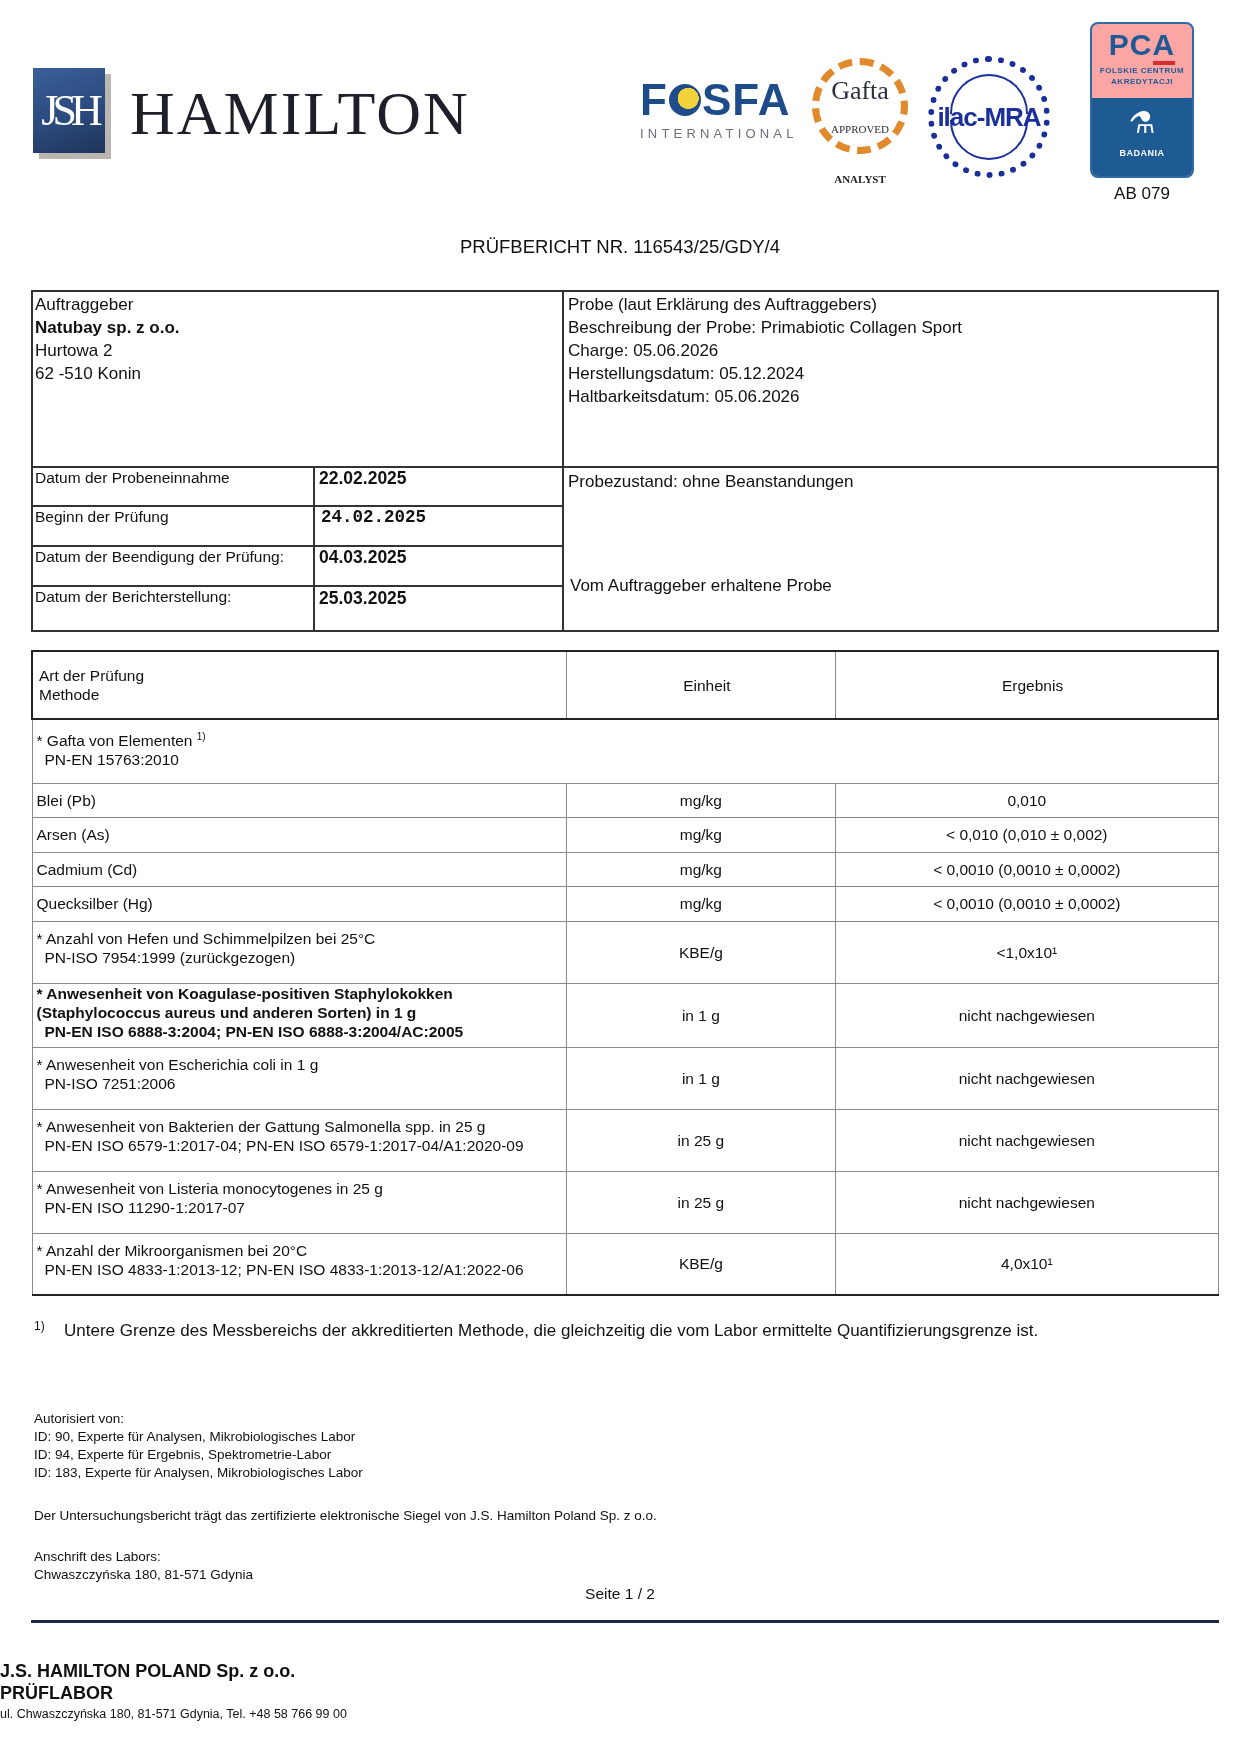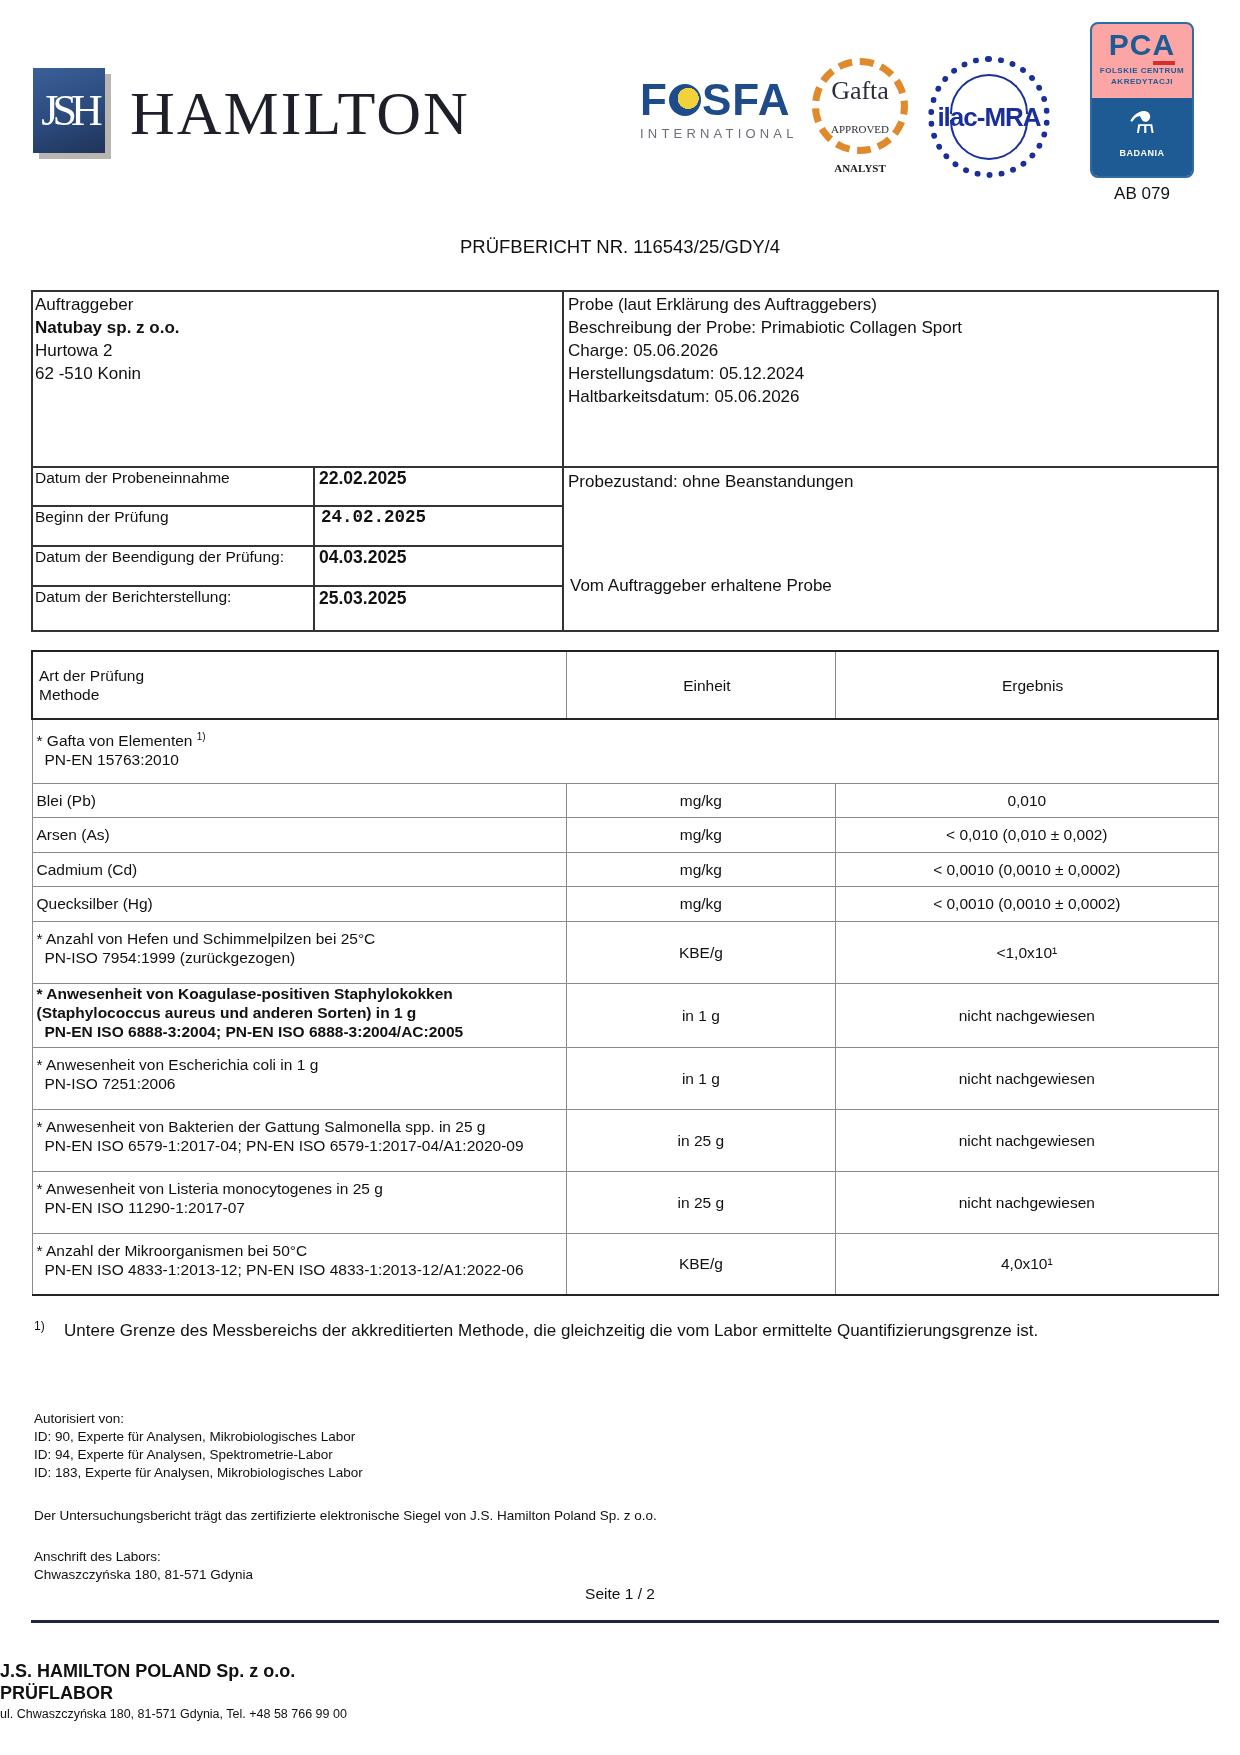--- a/index.html
+++ b/index.html
@@ -22,21 +22,21 @@
                 color: #1e4b8a; letter-spacing: 1px; line-height: 1; display: flex; align-items: center; }
   .fosfa-globe { display: inline-block; width: 32px; height: 32px; border-radius: 50%;
                  background: radial-gradient(circle at 60% 45%, #f2d23a 0 40%, #1e4b8a 41%); margin: 0 1px; }
   .fosfa-sub { font-size: 13px; color: #6b6f77; letter-spacing: 4.2px; margin-top: 4px; }
 
   .logo-gafta { position: absolute; left: 810px; top: 58px; width: 100px; text-align: center; }
   .gafta-ring { width: 96px; height: 96px; border-radius: 50%; border: 7px dashed #e08a2d;
                 display: flex; flex-direction: column; align-items: center; justify-content: center; margin: 0 auto; }
   .gafta-word { font-family: "Liberation Serif", serif; font-size: 26px; color: #2b2f3d; line-height: 1; }
   .gafta-approved { font-family: "Liberation Serif", serif; font-size: 11px; color: #2b2f3d; margin-top: 19px; }
-  .gafta-analyst { font-family: "Liberation Serif", serif; font-weight: 700; font-size: 11px; color: #222; margin-top: 8px; }
+  .gafta-analyst { font-family: "Liberation Serif", serif; font-weight: 700; font-size: 11px; color: #222; margin-top: 19px; }
 
   .logo-ilac { position: absolute; left: 928px; top: 56px; width: 122px; height: 122px; }
   .ilac-ring { position: absolute; inset: 0; border-radius: 50%; border: 6px dotted #1a2f9a; }
   .ilac-arc1 { position: absolute; left: 22px; top: 18px; width: 78px; height: 40px; border: 2px solid #1a2f9a;
                border-bottom: none; border-radius: 40px 40px 0 0; }
   .ilac-arc2 { position: absolute; left: 22px; bottom: 18px; width: 78px; height: 40px; border: 2px solid #1a2f9a;
                border-top: none; border-radius: 0 0 40px 40px; }
   .ilac-text { position: absolute; left: 0; right: 0; top: 46px; text-align: center; font-weight: 700;
                font-size: 26px; color: #1a2f9a; letter-spacing: -1px; font-family: "Liberation Sans", sans-serif; }
 
@@ -264,38 +264,38 @@
   <tr class="row" style="height:62px;">
     <td class="c1">
       <span style="display:block">* Anwesenheit von Listeria monocytogenes in 25 g</span>
       <span class="method">PN-EN ISO 11290-1:2017-07</span>
     </td>
     <td class="c2">in 25 g</td>
     <td class="c3">nicht nachgewiesen</td>
   </tr>
   <tr class="row last" style="height:62px;">
     <td class="c1">
-      <span style="display:block">* Anzahl der Mikroorganismen bei 50°C</span>
+      <span style="display:block">* Anzahl der Mikroorganismen bei 20°C</span>
       <span class="method">PN-EN ISO 4833-1:2013-12; PN-EN ISO 4833-1:2013-12/A1:2022-06</span>
     </td>
     <td class="c2">KBE/g</td>
     <td class="c3">4,0x10¹</td>
   </tr>
 </tbody>
   </table>
 
 <div class="footnote">
   <span class="fn-mark">1)</span>
   <span>Untere Grenze des Messbereichs der akkreditierten Methode, die gleichzeitig die vom Labor ermittelte Quantifizierungsgrenze ist.</span>
 </div>
 
 <div class="auth">
   <div>Autorisiert von:</div>
   <div>ID: 90, Experte für Analysen, Mikrobiologisches Labor</div>
-  <div>ID: 94, Experte für Analysen, Spektrometrie-Labor</div>
+  <div>ID: 94, Experte für Ergebnis, Spektrometrie-Labor</div>
   <div>ID: 183, Experte für Analysen, Mikrobiologisches Labor</div>
 </div>
 
 <div class="seal">Der Untersuchungsbericht trägt das zertifizierte elektronische Siegel von J.S. Hamilton Poland Sp. z o.o.</div>
 
 <div class="addr">
   <div>Anschrift des Labors:</div>
   <div>Chwaszczyńska 180, 81-571 Gdynia</div>
 </div>
 

